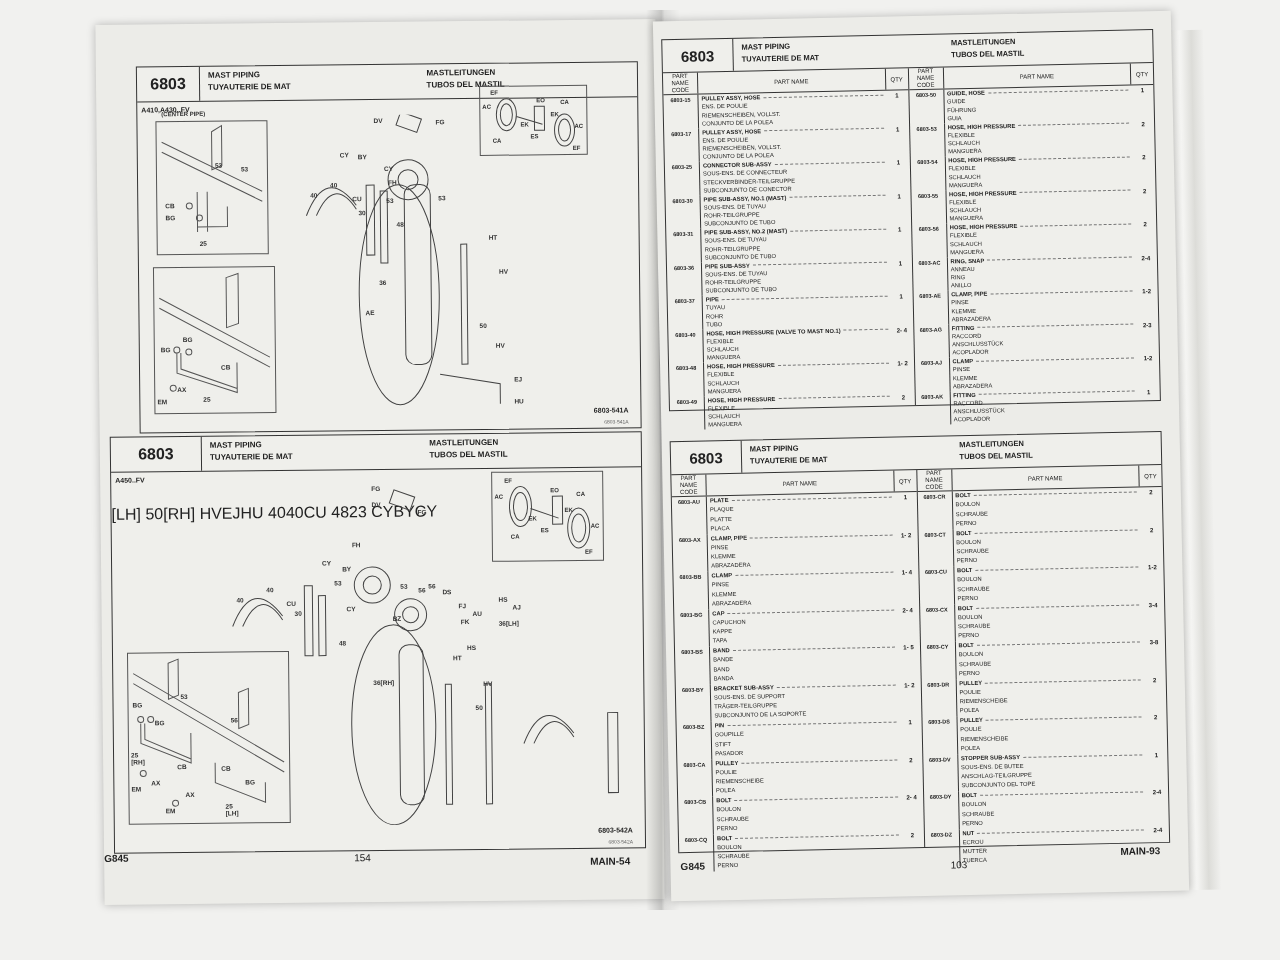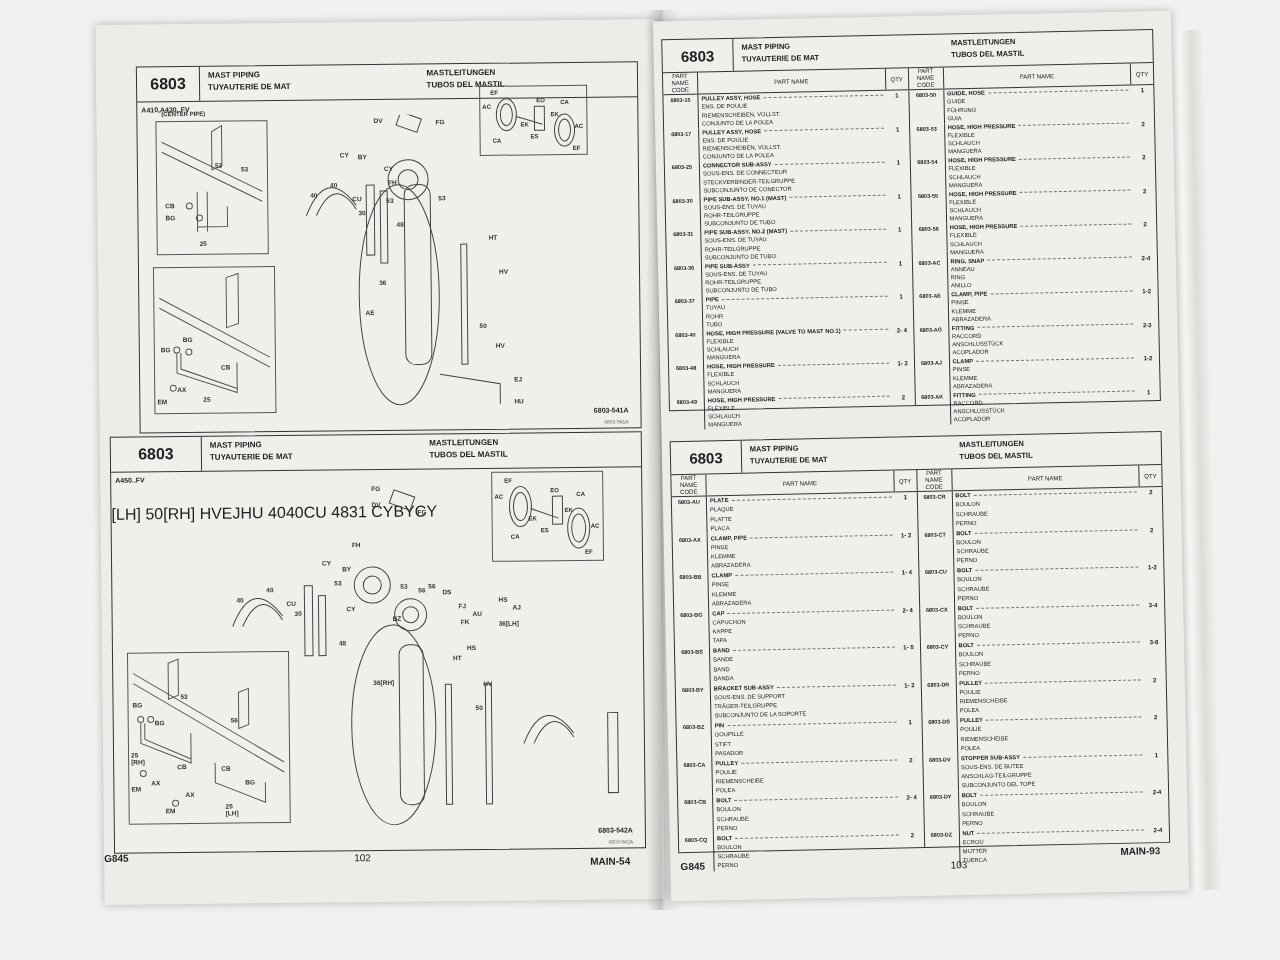--- a/index.html
+++ b/index.html
@@ -252,21 +252,21 @@
             <text x="150" y="200">36[RH]</text>
           <text x="244" y="166">HS</text>
             <text x="230" y="176">HT</text>
             <text x="260" y="202">HV</text>
           <text x="252" y="226">50</text>
           </g>
         </svg><br><text x="246" y="236">[LH]</text>
           <text x="234" y="250">50</text><text x="230" y="260">[RH]</text>
           <text x="262" y="270">HV</text><text x="282" y="304">EJ</text><text x="290" y="316">HU</text>
           <text x="320" y="234">40</text><text x="352" y="222">40</text><text x="376" y="236">CU</text>
-          <text x="390" y="228">48</text><text x="406" y="272">31</text>
+          <text x="390" y="228">48</text><text x="406" y="272">23</text>
           <text x="374" y="208">CY</text><text x="412" y="202">BY</text><text x="412" y="216">CY</text>
         
       
       <div class="inset" style="left:380px;top:-12px;width:110px;height:88px;">
         <svg width="110" height="88">
           <g stroke="#444" fill="none" stroke-width="1">
             <ellipse cx="28" cy="34" rx="11" ry="20"></ellipse>
               <ellipse cx="28" cy="34" rx="7" ry="14"></ellipse>
             <path d="M38 36 L66 46"></path>
               <rect x="60" y="24" width="10" height="28"></rect>
@@ -286,21 +286,21 @@
               <text x="92" y="82">EF</text>
           </g>
         </svg>
       </div>
     </div>
     <div class="figno">6803-542A</div>
     <div class="figno2">6803-542A</div>
   </div>
 
   <div class="footer" style="left:0px;top:828px;">G845</div>
-  <div class="footer" style="left:250px;top:830px;font-weight:normal;">102</div>
+  <div class="footer" style="left:250px;top:830px;font-weight:normal;">154</div>
   <div class="footer" style="left:486px;top:836px;">MAIN-54</div>
 </div>
 
 <div class="gutter"></div>
 
 <div class="page right">
 
   <div class="ptbl" id="tbl-top" style="left:8px;top:18px;width:490px;height:370px;--rh:33.5px;">
     <div class="top">
       <div class="num">6803</div>

